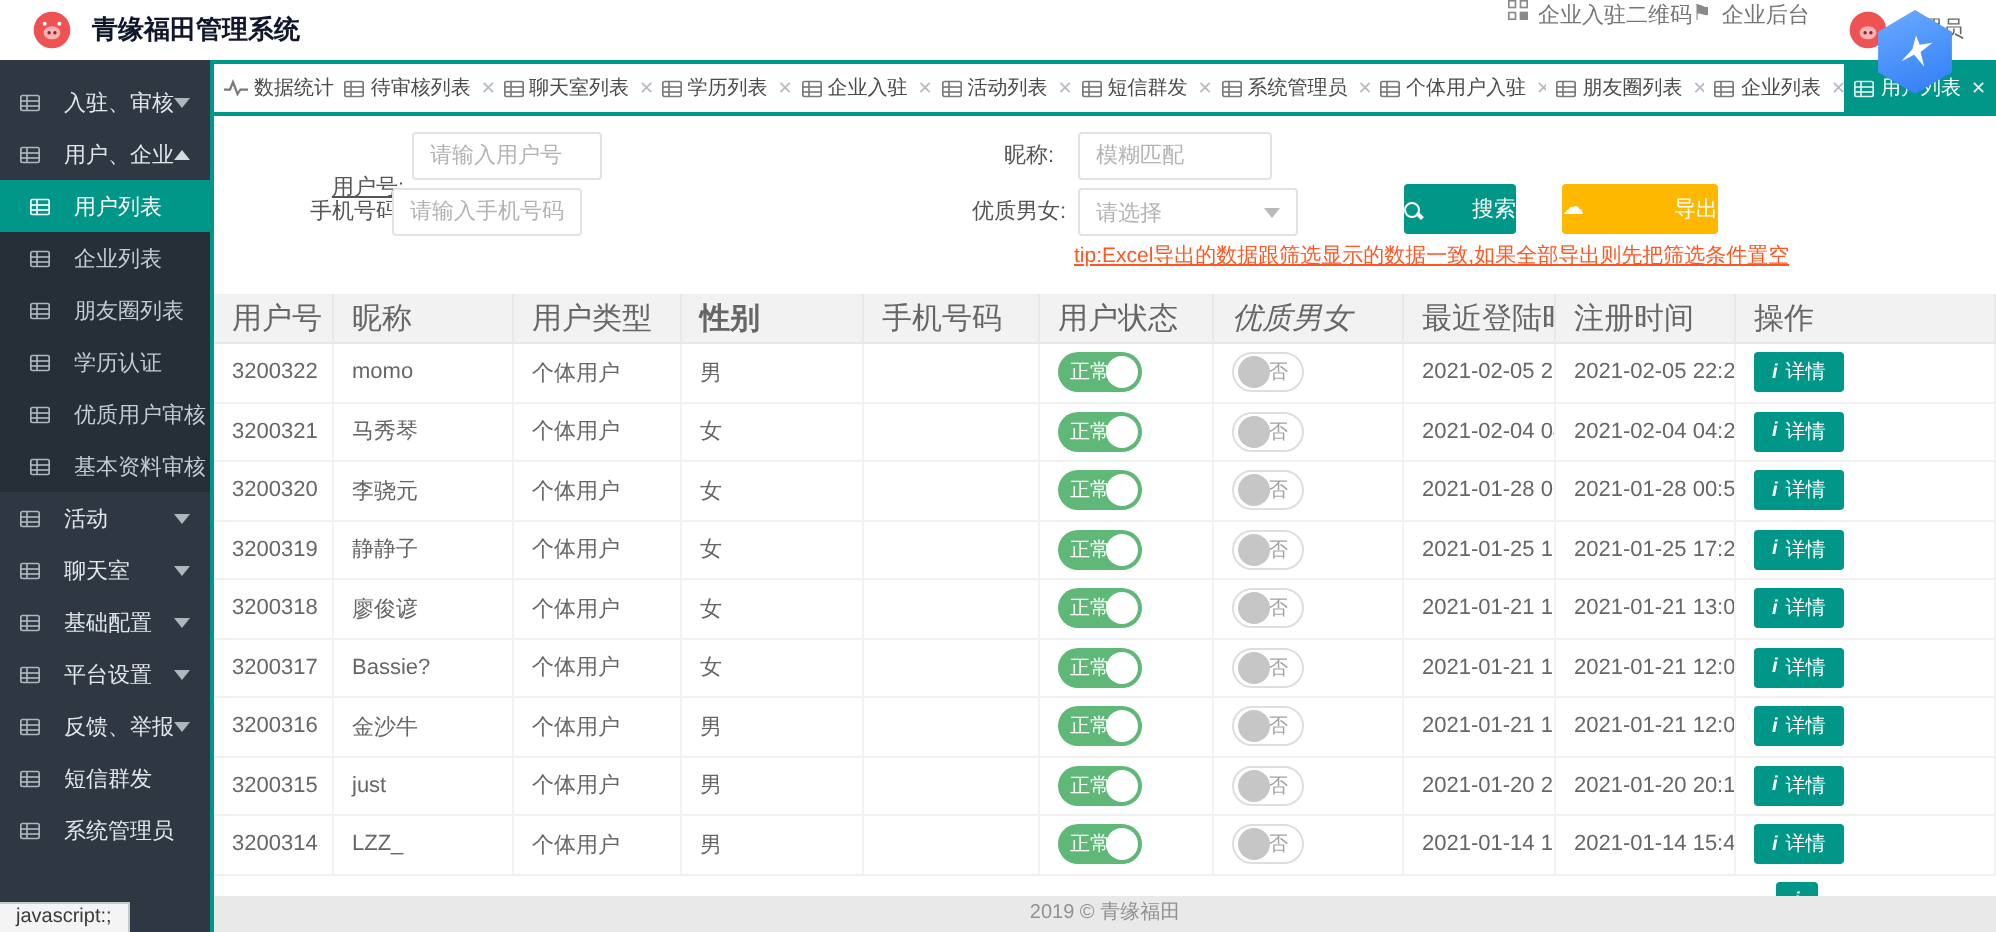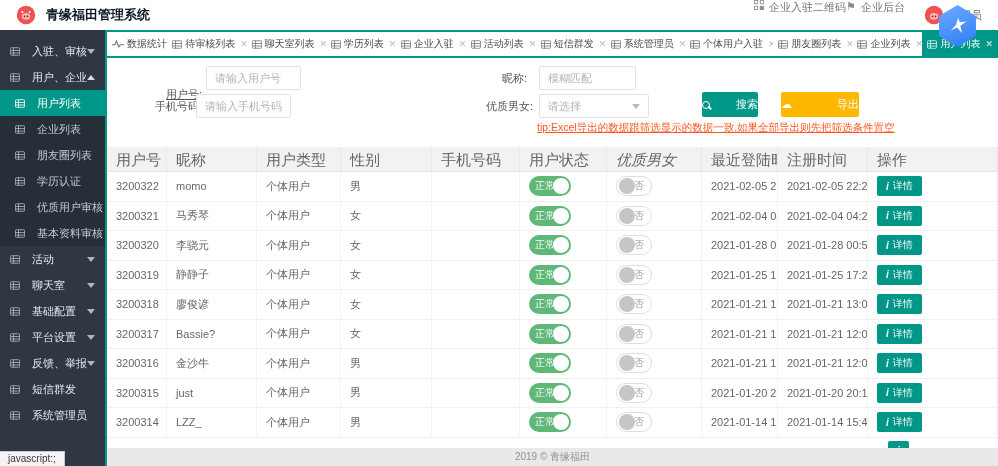--- a/index.html
+++ b/index.html
@@ -485,21 +485,21 @@
       <span class="cloud-glyph">☁</span>
       <span>导出</span>
     </button>
     <span class="tip">tip:Excel导出的数据跟筛选显示的数据一致,如果全部导出则先把筛选条件置空</span>
 
     <div class="grid">
       <div class="thead">
           <span class="th" style="width: 60px;">用户号</span>
           <span class="th" style="width: 90px;">昵称</span>
           <span class="th" style="width: 84px;">用户类型</span>
-          <span class="th" style="width: 91px;">性别</span>
+          <span class="th" style="width: 91px; font-weight: bold;">性别</span>
           <span class="th" style="width: 88px;">手机号码</span>
           <span class="th" style="width: 87px;">用户状态</span>
           <span class="th" style="width: 95px; font-style: italic;">优质男女</span>
           <span class="th" style="width: 76px;">最近登陆时间</span>
           <span class="th" style="width: 90px;">注册时间</span>
           <span class="th" style="width: 130px;">操作</span>
         </div>
       <div>
           <div class="trow">
             <div class="td" style="width: 60px;">3200322</div>

